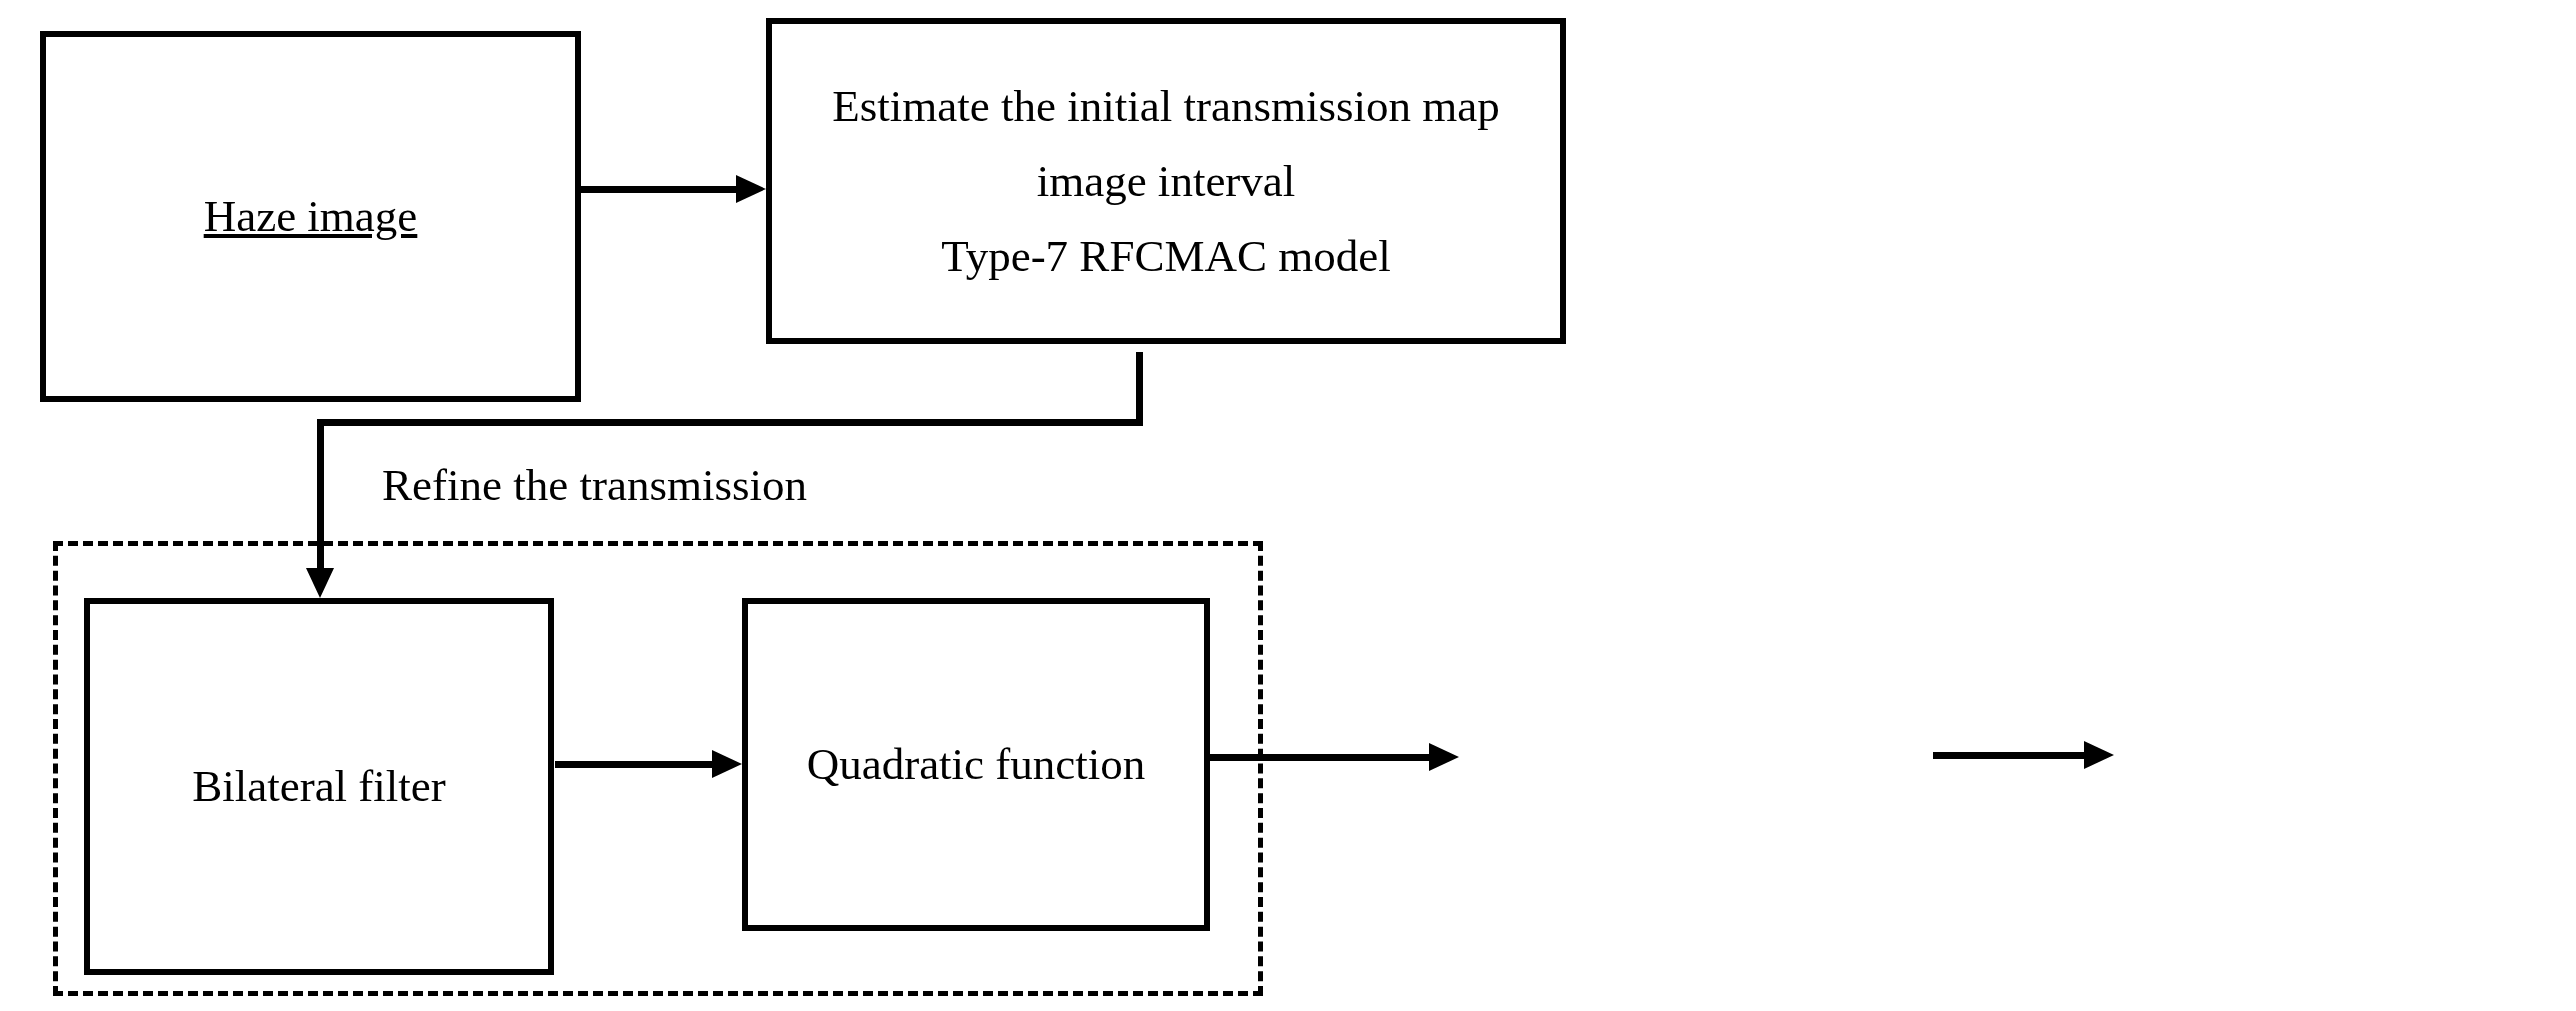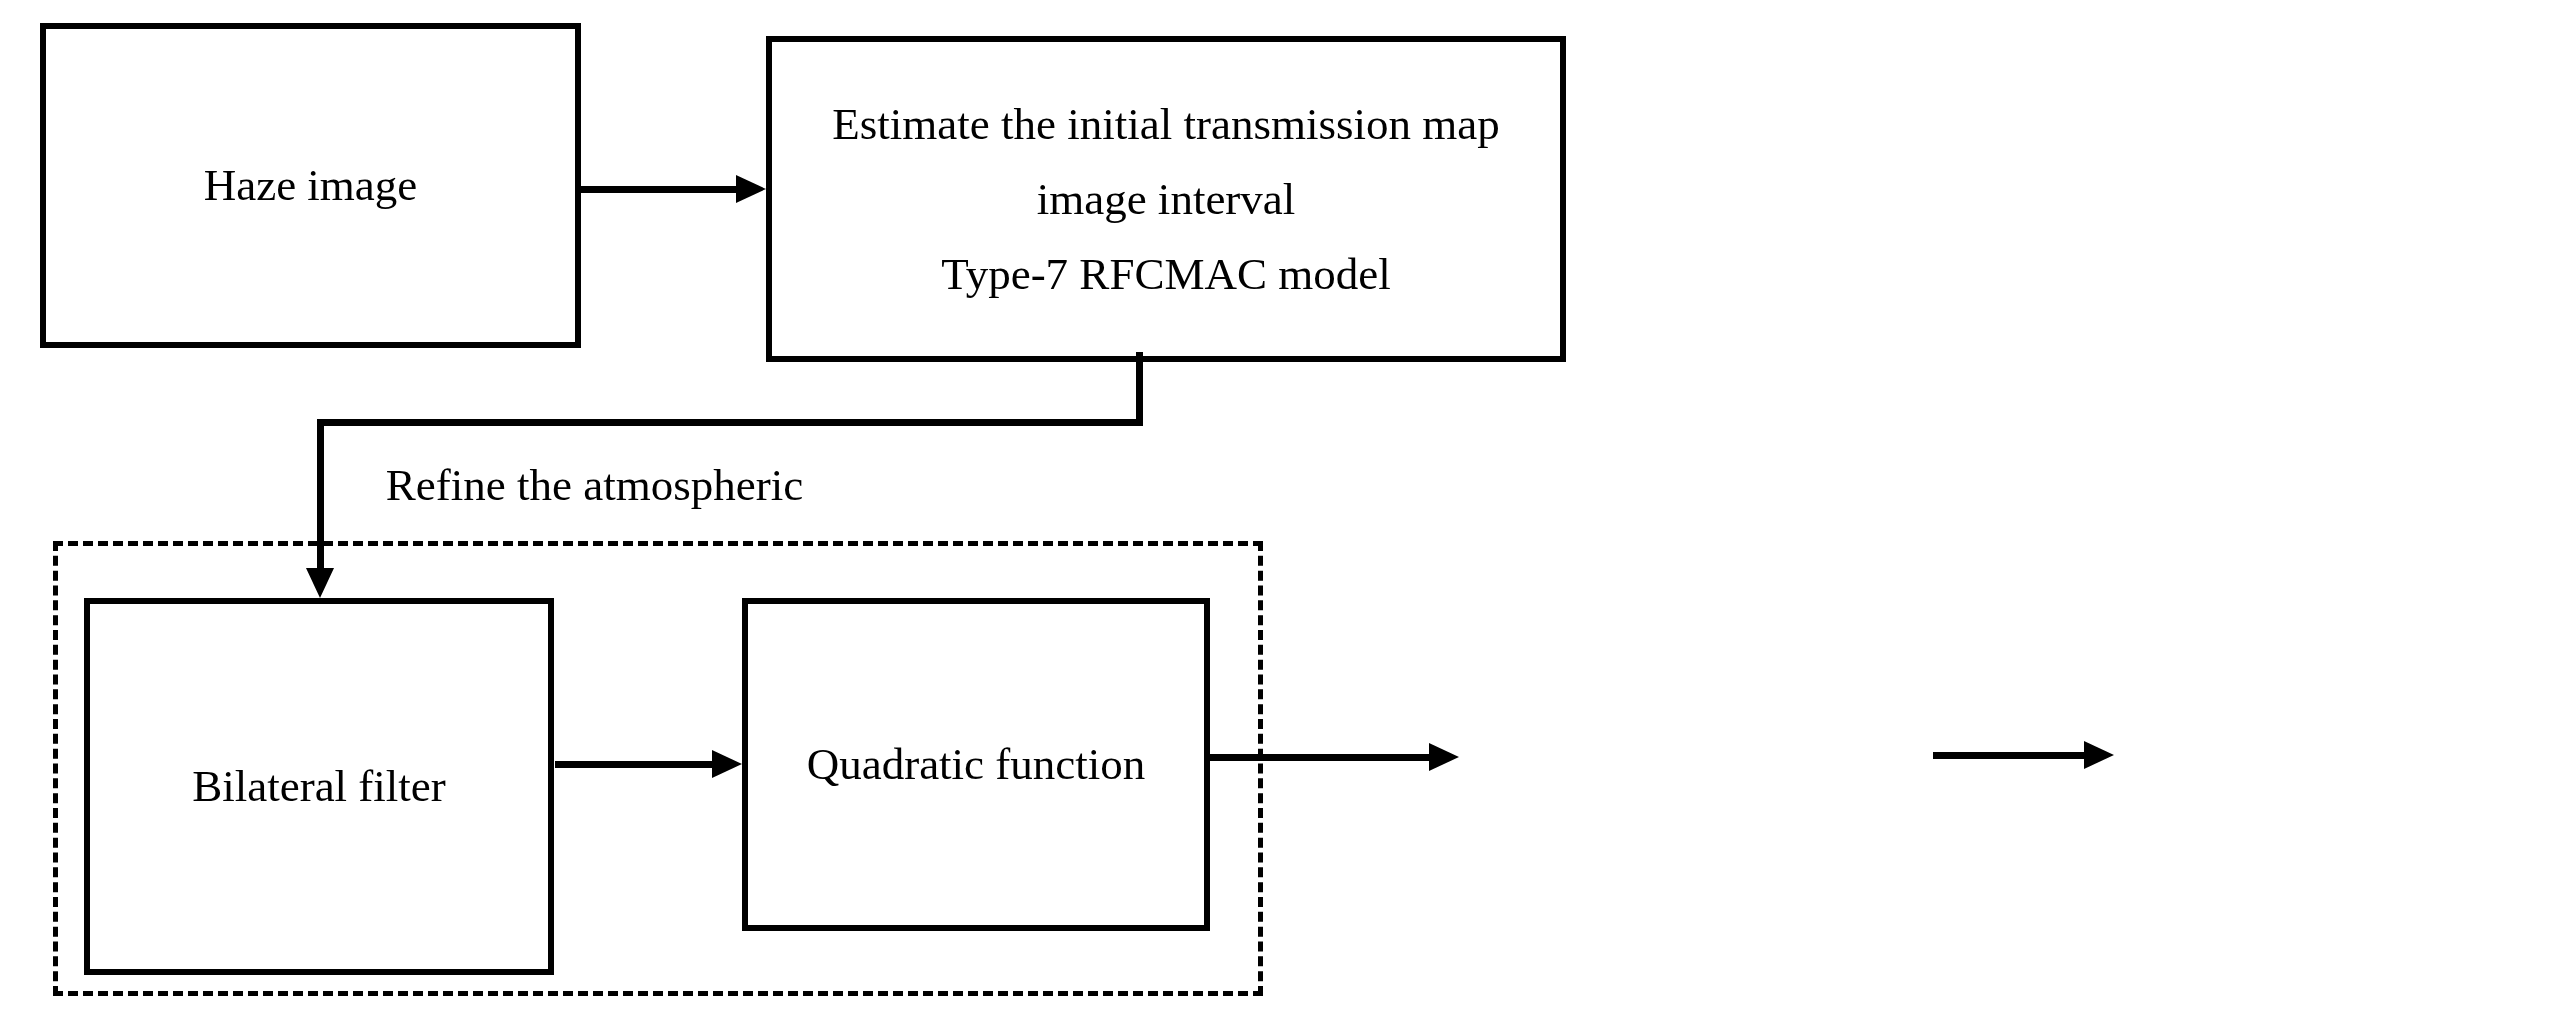--- a/index.html
+++ b/index.html
@@ -62,25 +62,25 @@
     text-align: center;
   }
 </style>
 </head>
 <body>
 
 <div class="canvas">
 
   <div class="dashed-group" style="left:53px; top:541px; width:1210px; height:455px;"></div>
 
-  <div class="box" style="left:40px; top:23px; width:541px; height:325px;">
+  <div class="box" style="left:40px; top:31px; width:541px; height:371px;text-decoration:underline;">
     <span>Haze image</span>
   </div>
 
-  <div class="box" style="left:766px; top:36px; width:800px; height:326px;">
+  <div class="box" style="left:766px; top:18px; width:800px; height:326px;">
     <span>Estimate the initial transmission map</span>
     <span>image interval</span>
     <span>Type-7 RFCMAC model</span>
   </div>
 
   <div class="box" style="left:84px; top:598px; width:470px; height:377px;">
     <span>Bilateral filter</span>
   </div>
 
   <div class="box" style="left:742px; top:598px; width:468px; height:333px;justify-content:center;">
@@ -90,21 +90,21 @@
 
 
   <div class="hline" style="left:581px; top:186px; width:159px; height:6.7px;"></div>
   <div class="arrowhead-right" style="left:736px; top:175px;"></div>
 
   <div class="vline" style="left:1136px; top:352px; width:6.7px; height:74px;"></div>
   <div class="hline" style="left:317px; top:419px; width:826px; height:6.7px;"></div>
   <div class="vline" style="left:317px; top:419px; width:6.7px; height:153px;"></div>
   <div class="arrowhead-down" style="left:306px; top:568px;"></div>
 
-  <div class="annotation" style="left:344px; top:460px; width:501px;">Refine the atmospheric</div>
+  <div class="annotation" style="left:344px; top:460px; width:501px;">Refine the transmission</div>
 
   <div class="hline" style="left:555px; top:761px; width:160px; height:6.7px;"></div>
   <div class="arrowhead-right" style="left:712px; top:750px;"></div>
 
   <div class="hline" style="left:1210px; top:754px; width:222px; height:6.7px;"></div>
   <div class="arrowhead-right" style="left:1429px; top:743px;"></div>
 
   <div class="hline" style="left:1933px; top:752px; width:155px; height:6.7px;"></div>
   <div class="arrowhead-right" style="left:2084px; top:741px;"></div>
 

